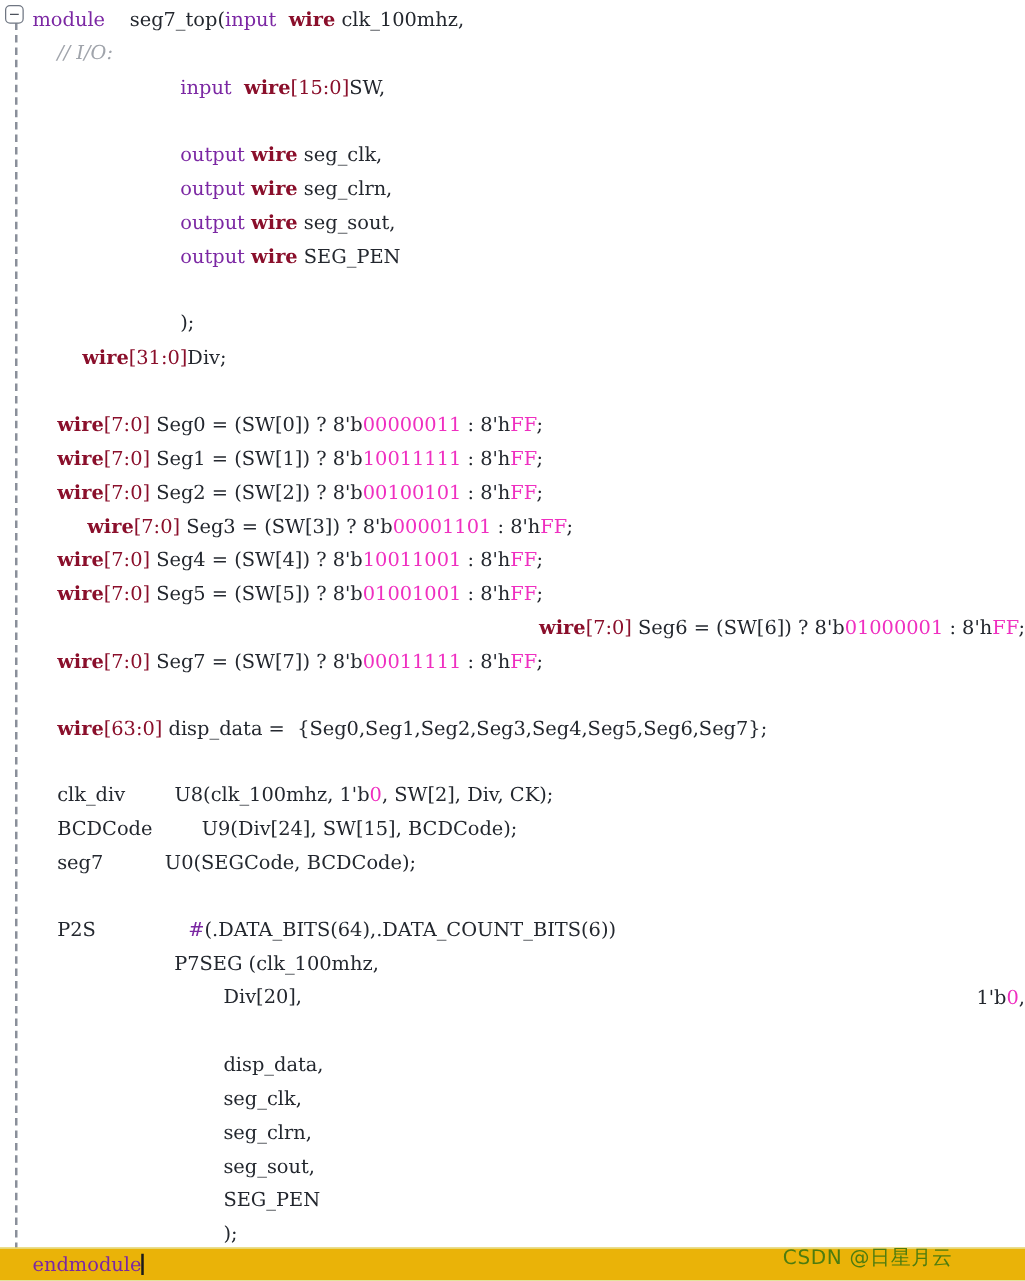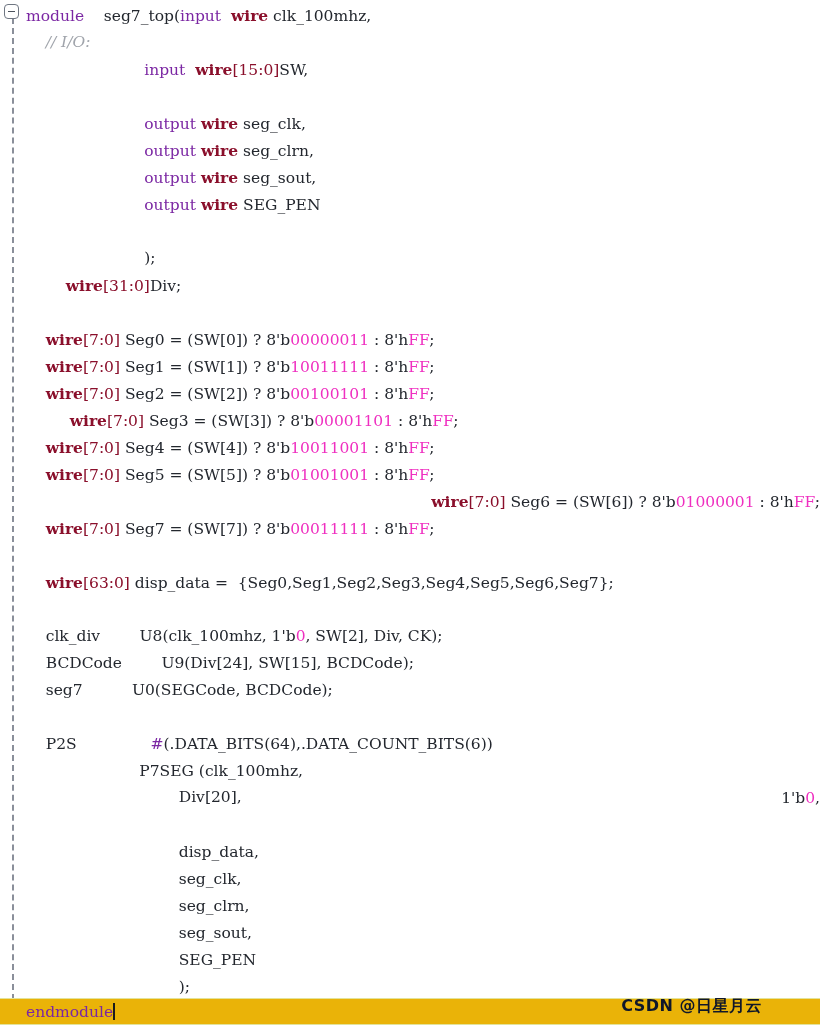--- a/index.html
+++ b/index.html
@@ -128,24 +128,23 @@
     margin-left: 0px;
   }
 
   
   #watermark {
     position: absolute;
     right: 10px;
     top: 996px;
     font-family: "DejaVu Sans", sans-serif;
     font-size: 16px;
-    color: #0f172a;
+    color: #4d7c0f;
     letter-spacing: 0.5px;
     white-space: nowrap;
-    font-weight: bold;
   }
 </style>
 </head>
 <body>
 
 <div id="editor">
 
   <div id="gutter">
     <div class="fold-guide"></div>
     <div class="fold-box"></div>

